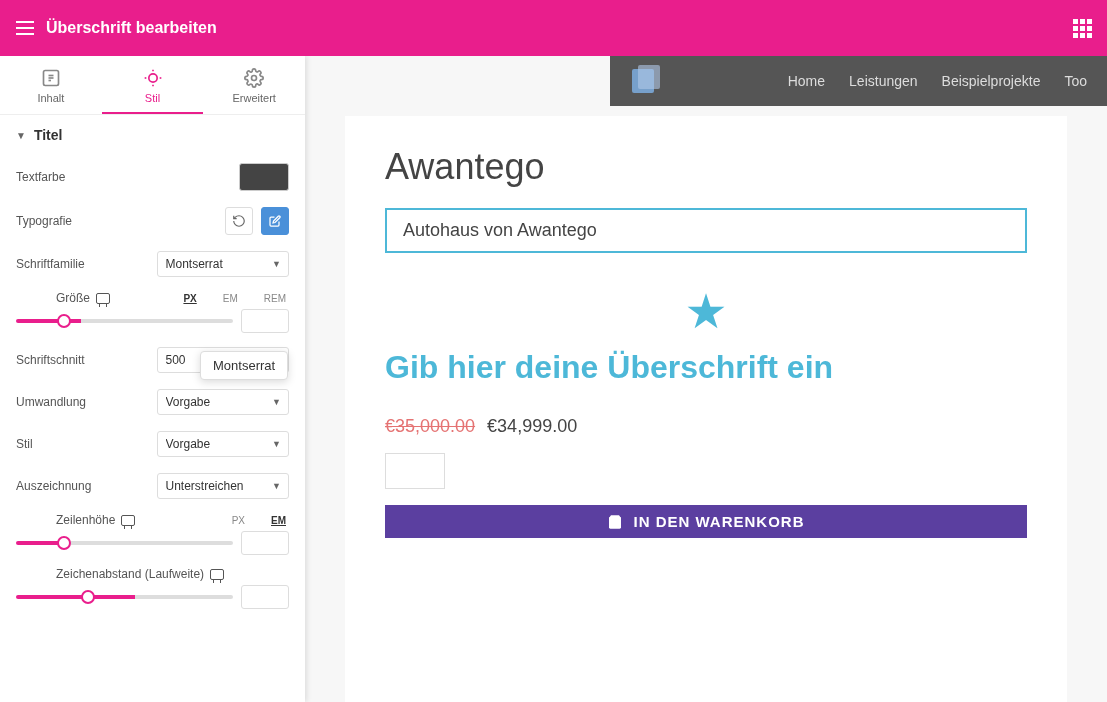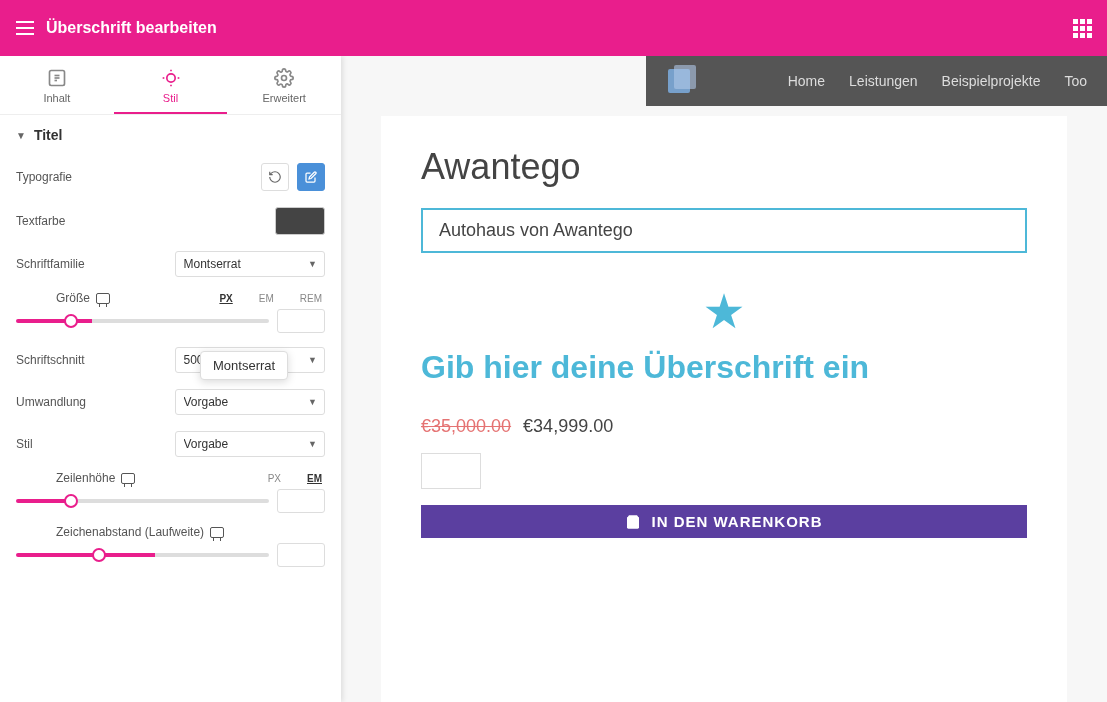--- a/index.html
+++ b/index.html
@@ -51,21 +51,21 @@
     
     .main-layout {
       display: flex;
       flex: 1;
       overflow: hidden;
       position: relative;
     }
 
     
     .left-panel {
-      width: 341px;
+      width: 305px;
       background: #fff;
       flex-shrink: 0;
       overflow-y: auto;
       z-index: 10;
       box-shadow: 2px 0 5px rgba(0,0,0,0.1);
       position: relative;
     }
 
     
     .panel-tabs {
@@ -435,38 +435,38 @@
         <span>Erweitert</span>
       </div>
     </div>
 
     <div class="section-header">
       <span class="arrow">▼</span>
       <span>Titel</span>
     </div>
 
     <div class="form-row">
+      <span class="form-label">Textfarbe</span>
+      <div class="color-swatch"></div>
+    </div>
+
+    <div class="form-row">
       <span class="form-label">Typografie</span>
       <div class="btn-icon">
         <svg width="14" height="14" viewBox="0 0 24 24" fill="none" stroke="currentColor" stroke-width="2">
           <path d="M3 12a9 9 0 1 0 9-9 9.75 9.75 0 0 0-6.74 2.74L3 8"></path>
           <path d="M3 3v5h5"></path>
         </svg>
       </div>
       <div class="btn-icon blue">
         <svg width="12" height="12" viewBox="0 0 24 24" fill="none" stroke="white" stroke-width="2.5">
           <path d="M11 4H4a2 2 0 0 0-2 2v14a2 2 0 0 0 2 2h14a2 2 0 0 0 2-2v-7"></path>
           <path d="M18.5 2.5a2.121 2.121 0 0 1 3 3L12 15l-4 1 1-4 9.5-9.5z"></path>
         </svg>
       </div>
-    </div>
-
-    <div class="form-row">
-      <span class="form-label">Textfarbe</span>
-      <div class="color-swatch"></div>
     </div>
 
     <div class="form-row">
       <span class="form-label">Schriftfamilie</span>
       <div class="select-wrap">
         <select>
           <option>Montserrat</option>
         </select>
       </div>
     </div>
@@ -513,20 +513,28 @@
 
     <div class="form-row">
       <span class="form-label">Stil</span>
       <div class="select-wrap">
         <select>
           <option>Vorgabe</option>
         </select>
       </div>
     </div>
 
+    <div class="form-row">
+      <span class="form-label">Auszeichnung</span>
+      <div class="select-wrap">
+        <select>
+          <option>Unterstreichen</option>
+        </select>
+      </div>
+    </div>
 
     <div class="size-row">
       <div class="size-row-top">
         <span class="size-label">
           <span>Zeilenhöhe</span>
           <span class="monitor-icon"></span>
         </span>
         <div class="size-units">
           <span class="unit-btn">PX</span>
           <span class="unit-btn active">EM</span>

